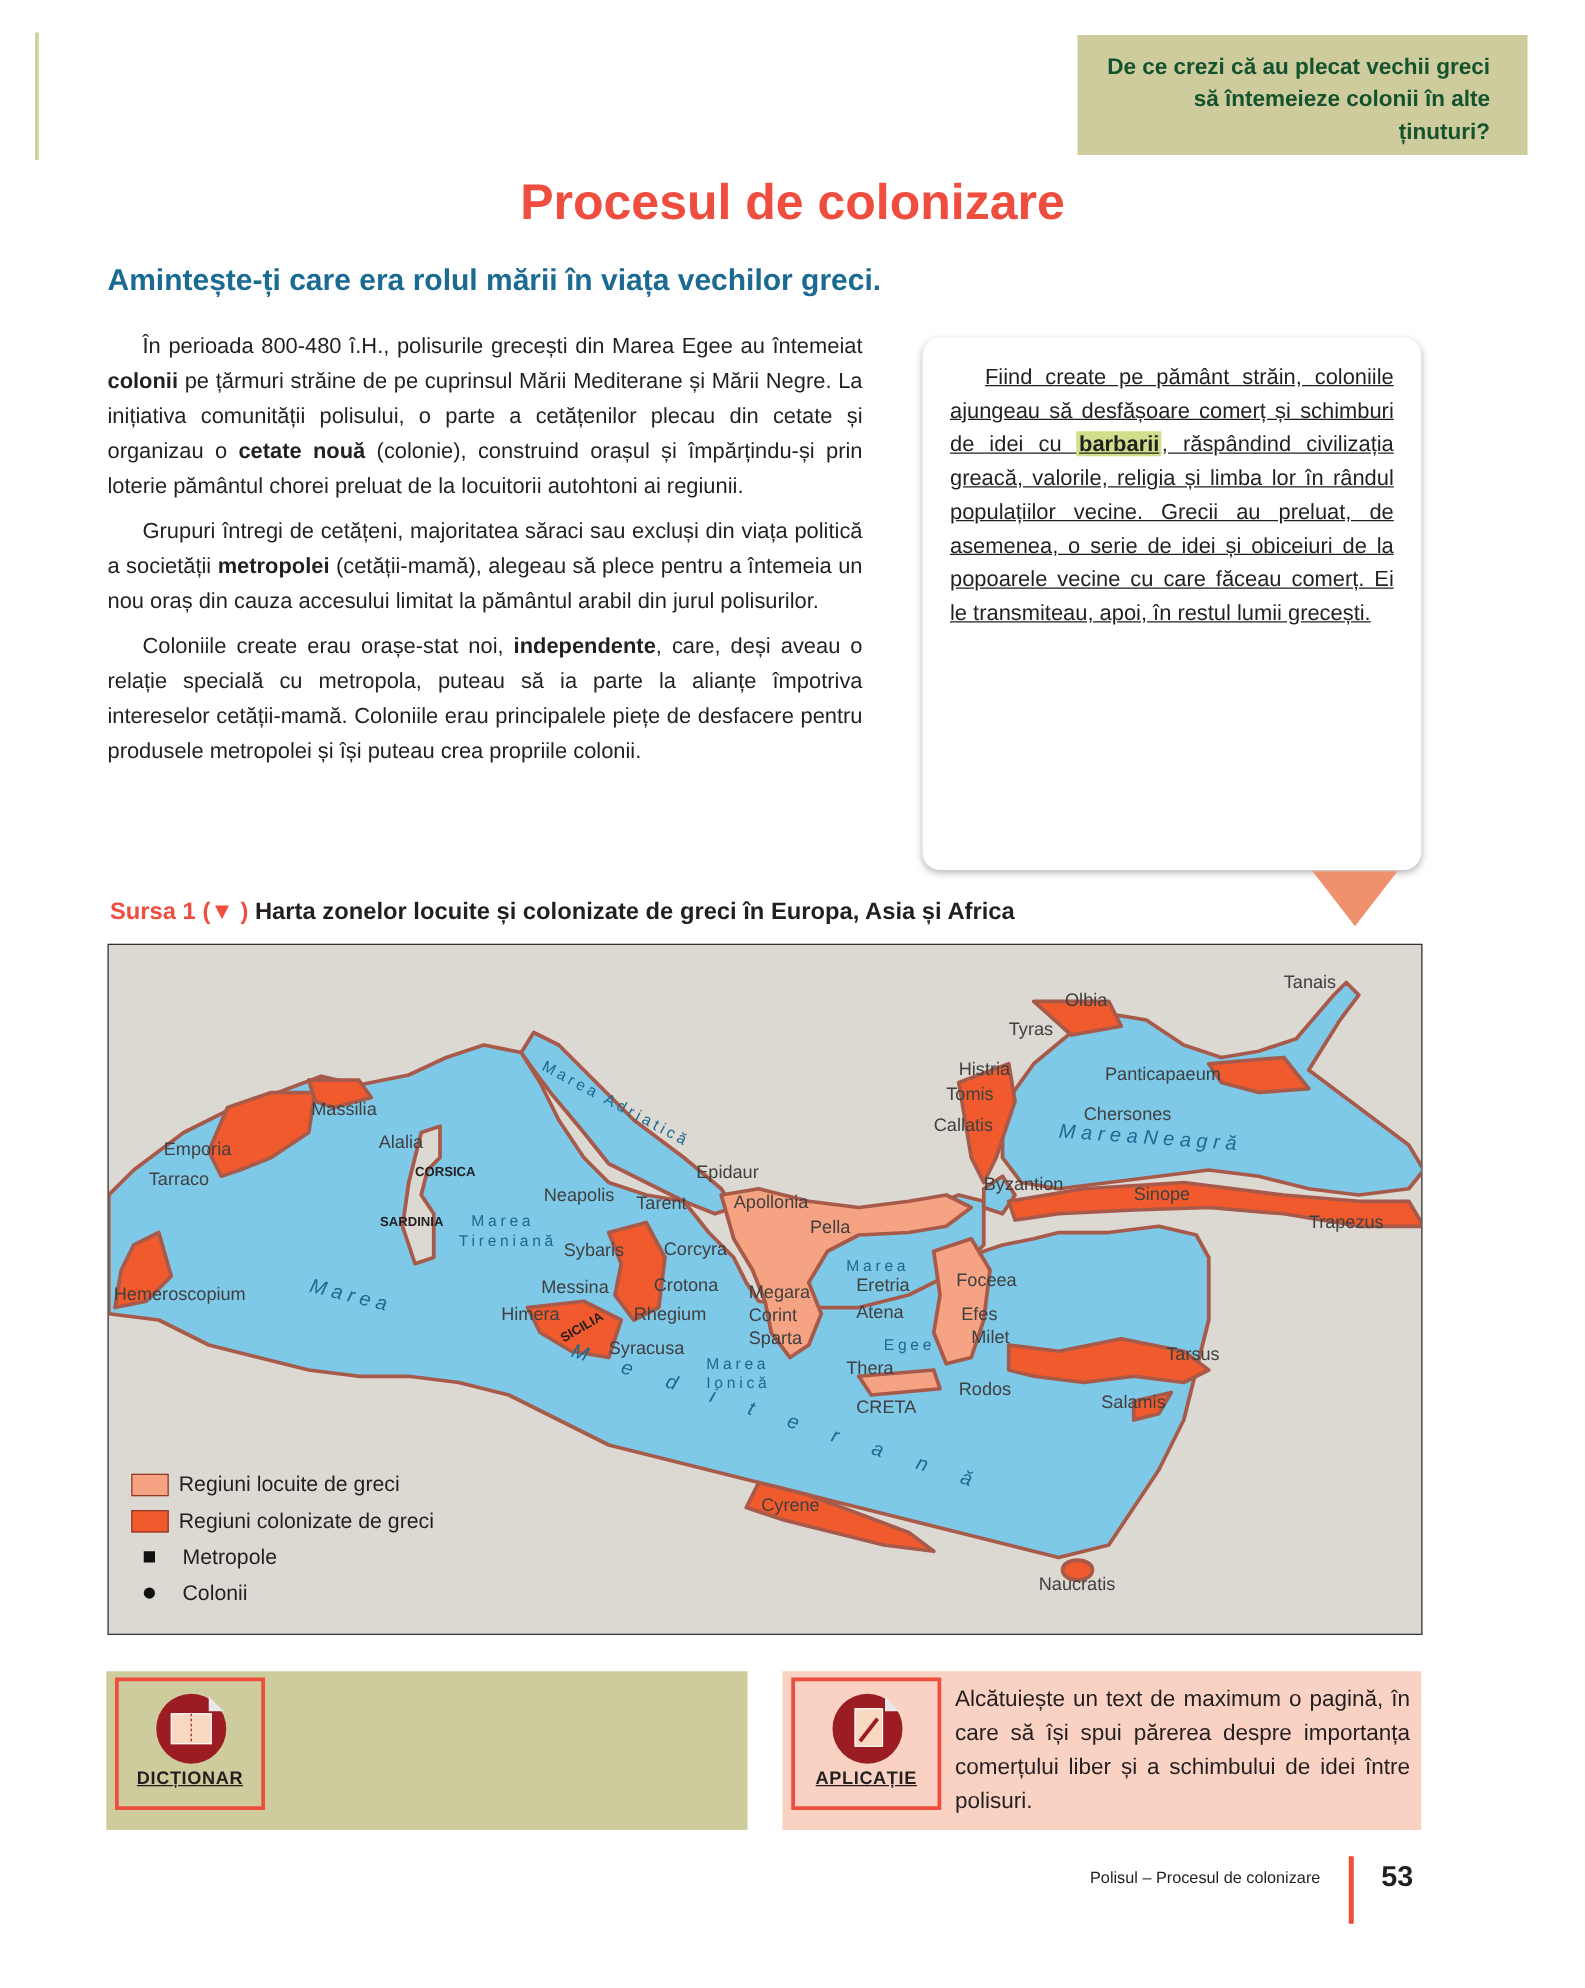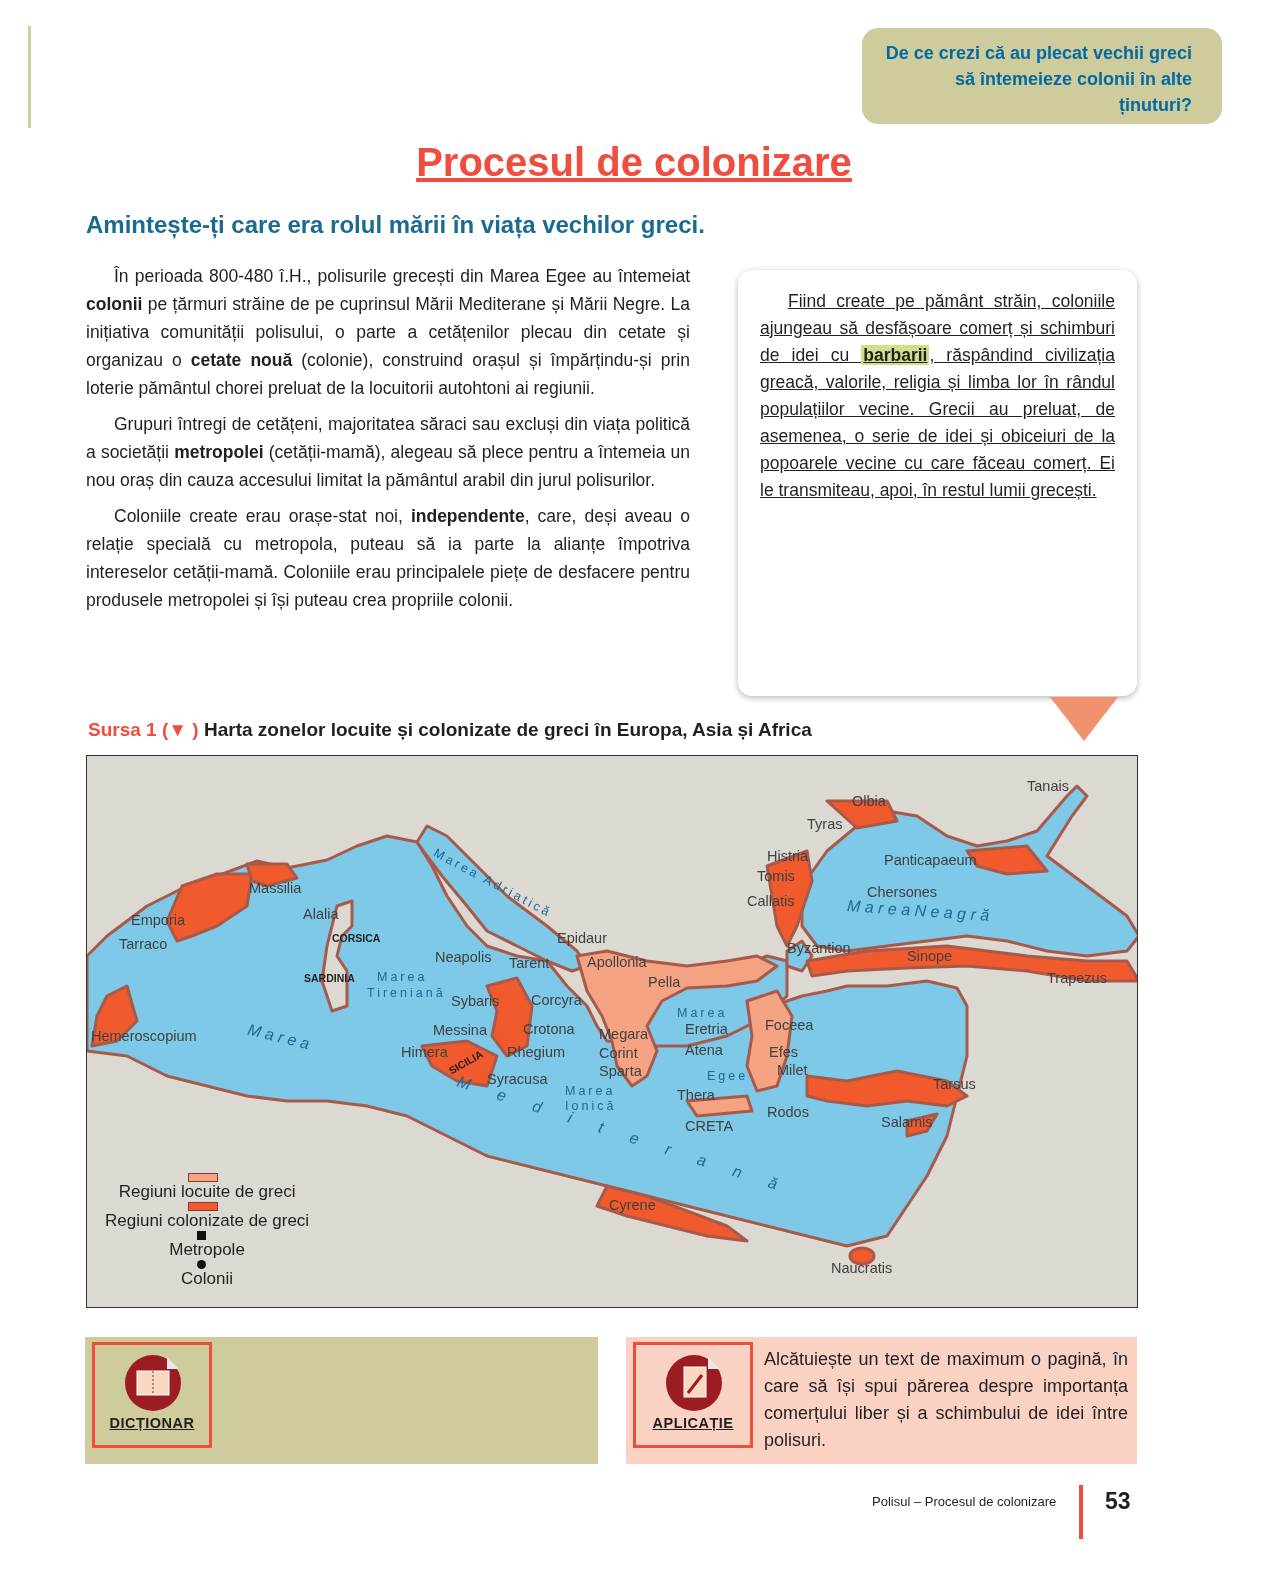--- a/index.html
+++ b/index.html
@@ -1,39 +1,39 @@
 <!DOCTYPE html>
 <html><head>
 <meta charset="utf-8">
 <style>
   * { box-sizing: border-box; margin: 0; padding: 0; }
   body { width: 1268px; height: 1590px; background: #ffffff; position: relative; font-family: "Liberation Sans", sans-serif; color: #231f20; overflow: hidden; }
   .margin-line { position: absolute; left: 28px; top: 26px; width: 3px; height: 102px; background: #cfcf9f; }
-  .question-box { position: absolute; left: 862px; top: 28px; width: 360px; height: 96px; background: #cecb9d; padding: 12px 30px 0 20px; text-align: right; font-weight: bold; font-size: 18px; line-height: 26px; color: #0369a1; border-radius: 16px; }
-  .page-title { position: absolute; left: 0; width: 1268px; top: 140px; text-align: center; font-size: 40px; font-weight: bold; color: #ef4e3e; text-decoration: underline; }
+  .question-box { position: absolute; left: 862px; top: 28px; width: 360px; height: 96px; background: #cecb9d; padding: 12px 30px 0 20px; text-align: right; font-weight: bold; font-size: 18px; line-height: 26px; color: #14532d; }
+  .page-title { position: absolute; left: 0; width: 1268px; top: 140px; text-align: center; font-size: 40px; font-weight: bold; color: #ef4e3e; }
   .subtitle { position: absolute; left: 86px; top: 211px; font-size: 24px; font-weight: bold; color: #1b6a92; }
   .main-text { position: absolute; left: 86px; top: 262px; width: 604px; font-size: 17.5px; line-height: 28px; text-align: justify; }
   .main-text p { text-indent: 28px; margin-bottom: 8px; }
   .main-text b { font-weight: bold; }
   .side-box { position: absolute; left: 738px; top: 270px; width: 399px; height: 426px; background: #fff; border-radius: 14px; box-shadow: 0 2px 6px rgba(0,0,0,0.28); padding: 18px 22px 0 22px; font-size: 17.5px; line-height: 27px; text-align: justify; text-decoration: underline; }
   .side-box p { text-indent: 28px; }
   .hl { background: #d0e08a; font-weight: bold; padding: 0 2px; }
   .task { margin-top: 6px; padding-left: 18px; position: relative; text-indent: 0 !important; }
   .bullet { position: absolute; left: 2px; top: 11px; width: 7px; height: 7px; border-radius: 50%; background: #ef4e3e; }
   .arrow-down { position: absolute; left: 1050px; top: 697px; width: 0; height: 0; border-left: 34px solid transparent; border-right: 34px solid transparent; border-top: 44px solid #f0916e; }
   .source-caption { position: absolute; left: 88px; top: 719px; font-size: 19px; font-weight: bold; }
   .source-label { color: #ef4e3e; }
   .map { position: absolute; left: 86px; top: 755px; width: 1052px; height: 553px; border: 1.5px solid #333; background: #dcd8d2; overflow: hidden; }
   .map svg { position: absolute; left: 0; top: 0; }
   .city { position: absolute; font-size: 14.5px; color: #404040; white-space: nowrap; }
   .island { position: absolute; font-size: 10.5px; color: #231f20; font-weight: bold; white-space: nowrap; }
   .sea { position: absolute; font-size: 12.5px; color: #1b6a92; letter-spacing: 3px; white-space: nowrap; }
   .sea-big { position: absolute; font-size: 16px; color: #1b6a92; font-style: italic; white-space: nowrap; }
   .legend { position: absolute; left: 18px; top: 417px; font-size: 17px; }
-  .legend-row { display: flex; align-items: center; height: 29px; flex-direction: column; }
+  .legend-row { display: flex; align-items: center; height: 29px; }
   .swatch { width: 30px; height: 18px; border: 1px solid #8a3a2a; margin-right: 8px; }
   .mk-sq { width: 9px; height: 9px; background: #111; margin: 0 22px 0 10px; }
   .mk-dot { width: 9px; height: 9px; border-radius: 50%; background: #111; margin: 0 22px 0 10px; }
   .dict-box { position: absolute; left: 85px; top: 1337px; width: 513px; height: 127px; background: #cecb9d; }
   .app-box { position: absolute; left: 626px; top: 1337px; width: 511px; height: 127px; background: #f9d2c3; }
   .icon-frame { position: absolute; left: 7px; top: 5px; width: 120px; height: 106px; border: 3px solid #ef4e3e; }
   .icon-circle { position: absolute; left: 30px; top: 10px; width: 56px; height: 56px; border-radius: 50%; background: #9c1c24; }
   .icon-label { position: absolute; left: 0; width: 114px; top: 70px; text-align: center; font-weight: bold; font-size: 14.5px; letter-spacing: 0.5px; text-decoration: underline; }
   .box-text { position: absolute; left: 138px; top: 9px; width: 364px; font-size: 18px; line-height: 27px; text-align: justify; }
   .footer-text { position: absolute; left: 872px; top: 1494px; font-size: 13px; }

